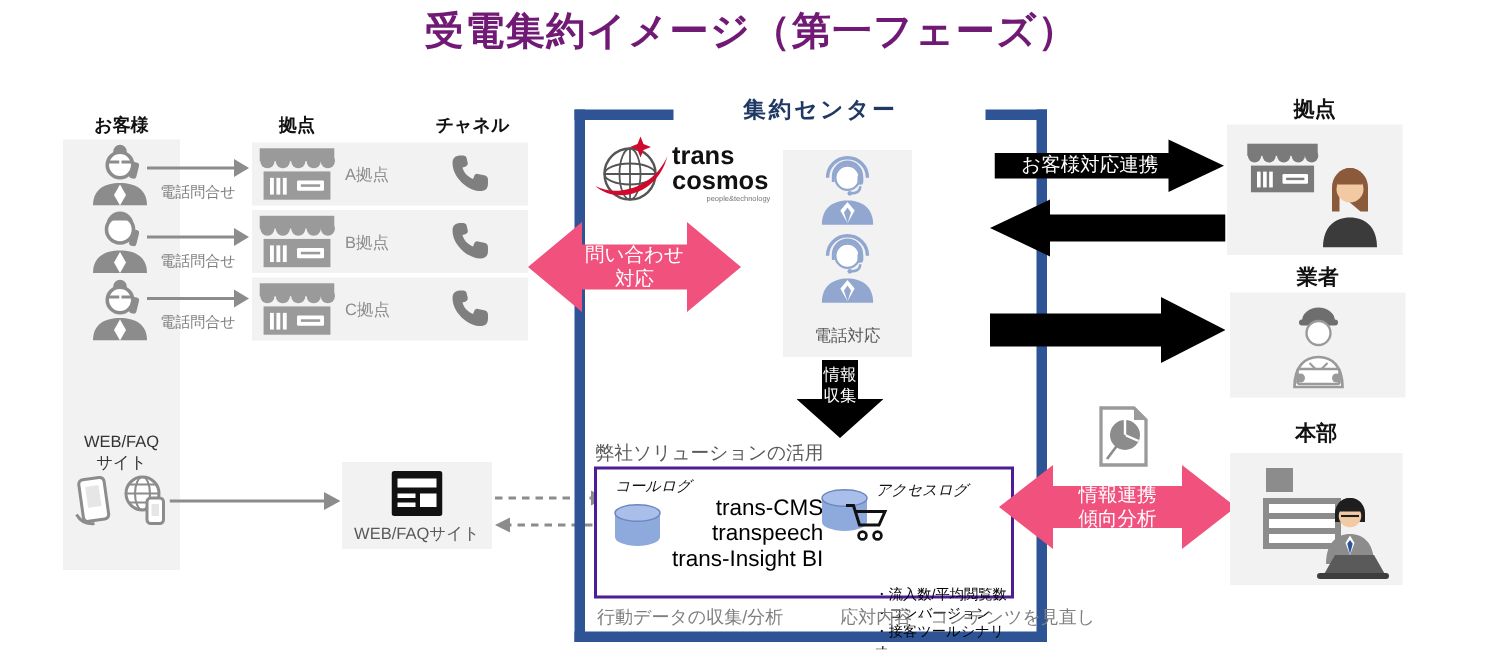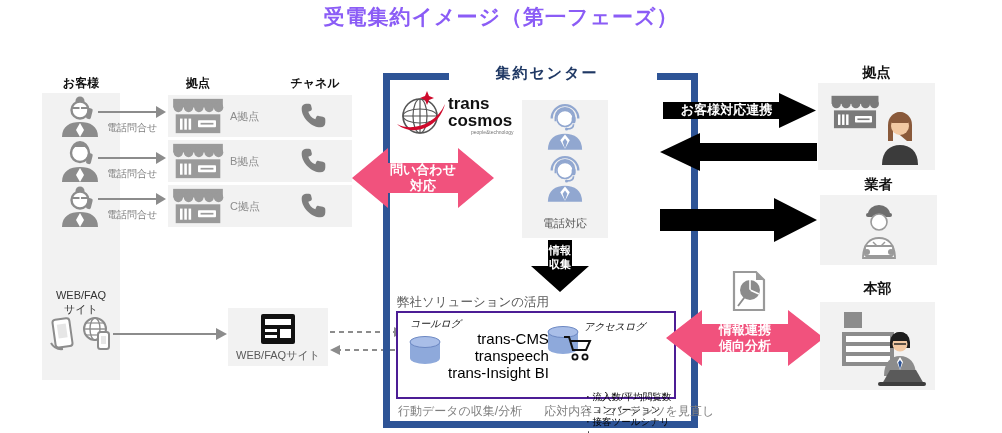--- a/index.html
+++ b/index.html
@@ -3,25 +3,25 @@
 <meta charset="utf-8">
 <style>
   html,body{margin:0;padding:0;background:#fff;}
   .canvas{position:relative;width:1002px;height:433px;background:#fff;overflow:hidden;
           font-family:"Liberation Sans","DejaVu Sans",sans-serif;color:#000;}
   .abs{position:absolute;}
   .panel{background:#F2F2F2;}
   .hdr{font-weight:bold;font-size:12px;text-align:center;color:#111;}
   .hdr-lg{font-weight:bold;font-size:14px;text-align:center;color:#111;}
   .gray-sm{font-size:10px;color:#7f7f7f;}
-  .title{font-size:21px;font-weight:bold;letter-spacing:1px;text-align:center;color:#8b5cf6;}
+  .title{font-size:26px;font-weight:bold;letter-spacing:1px;text-align:center;color:#701a75;}
   .navy{background:#2E5496;}
   .center-hdr{font-size:15px;font-weight:bold;color:#1F3864;text-align:center;letter-spacing:2px;}
   .arrow-label{position:absolute;left:0;right:0;top:0;bottom:0;display:flex;align-items:center;
-               justify-content:center;color:#fff;font-weight:bold;text-align:center;line-height:1.25;}
+               justify-content:center;color:#fff;font-weight:normal;text-align:center;line-height:1.25;}
   .prod{font-size:15px;line-height:17px;color:#000;text-align:right;}
   .metrics{font-size:9.5px;line-height:12.5px;color:#000;}
   .caption{font-size:12px;color:#7f7f7f;white-space:nowrap;}
   svg{display:block;}
 </style>
 </head>
 <body>
 
 <div class="canvas">
 
@@ -332,21 +332,21 @@
         </svg>
     </div>
     <div class="abs" style="left:186px;top:7px;font-size:10px;color:#111;font-style:italic;">アクセスログ</div>
     <div class="abs metrics" style="left:185px;top:50px;margin-top:28px;">
       <div>・流入数/平均閲覧数</div>
       <div>・コンバージョン</div>
       <div>・接客ツールシナリオ</div>
     </div>
   </div>
 
-  <div class="abs caption" style="left:398px;top:403px;display:flex;gap:22px;">
+  <div class="abs caption" style="left:398px;top:403px;display:flex;gap:38px;">
     <span>行動データの収集/分析</span>
     <span>応対内容・コンテンツを見直し</span>
   </div>
 
   <div class="abs" style="left:663px;top:92px;width:153px;height:37px;">
     <svg width="153" height="37" viewBox="0 0 153 37">
         <polygon points="0,10 116,10 116,1 153,18.5 116,36 116,27 0,27" fill="#000"></polygon>
       </svg>
     <div class="arrow-label" style="font-size:13px;right:26px;">お客様対応連携</div>
   </div>

